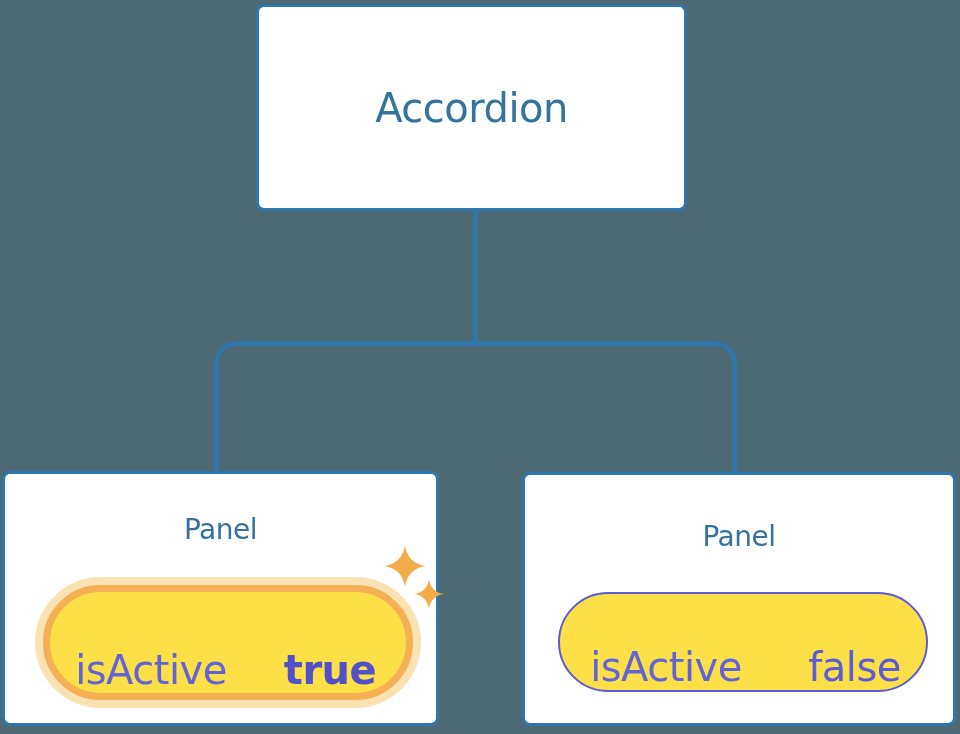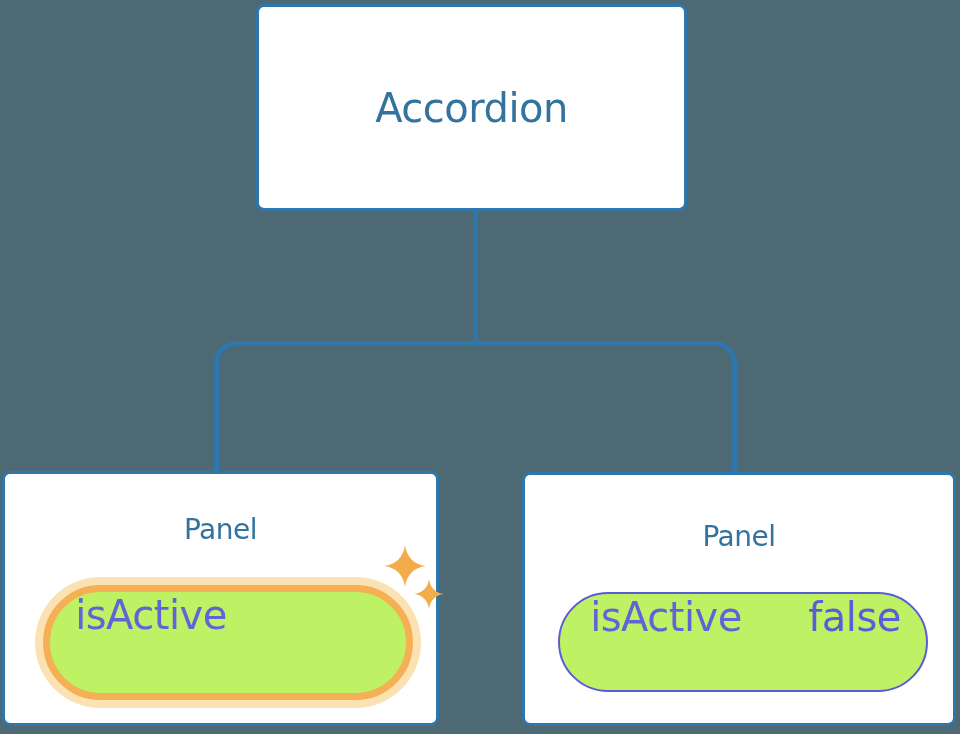--- a/index.html
+++ b/index.html
@@ -67,24 +67,24 @@
     border-left:5px solid var(--connector-blue);
     border-right:5px solid var(--connector-blue);
     border-bottom:none;
     border-radius:22px 22px 0 0;
   }
 
   
   .pill{
     position:absolute;
     box-sizing:border-box;
-    background:#bef264;
+    background:#fde047;
     border-radius:999px;
     display:flex;
-    align-items:flex-start;
+    align-items:flex-end;
     overflow:hidden;
   }
   .pill .cell{
     display:flex;align-items:center;justify-content:center;
     font-size:40px;
     letter-spacing:-0.5px;
   }
   .pill-highlighted{
     left:38px;top:111px;width:370px;height:115px;
     border:7px solid var(--highlight-orange);
@@ -117,20 +117,21 @@
   </div>
 
   <div class="stem"></div>
   <div class="bracket"></div>
 
   <div class="node panel-left">
     <div class="panel-title">Panel</div>
     <div class="pill pill-highlighted">
       <div class="cell cell-name">isActive</div>
       <div class="divider"></div>
+      <div class="cell cell-value">true</div>
     </div>
     <svg class="sparkle sparkle-big" viewBox="0 0 24 24">
       <path d="M12 0C12.8 6.8 17.2 11.2 24 12C17.2 12.8 12.8 17.2 12 24C11.2 17.2 6.8 12.8 0 12C6.8 11.2 11.2 6.8 12 0Z"></path>
     </svg>
     <svg class="sparkle sparkle-small" viewBox="0 0 24 24">
       <path d="M12 0C12.8 6.8 17.2 11.2 24 12C17.2 12.8 12.8 17.2 12 24C11.2 17.4 6.8 12.8 0 12C6.8 11.2 11.2 6.8 12 0Z"></path>
     </svg>
   </div>
 
   <div class="node panel-right">

